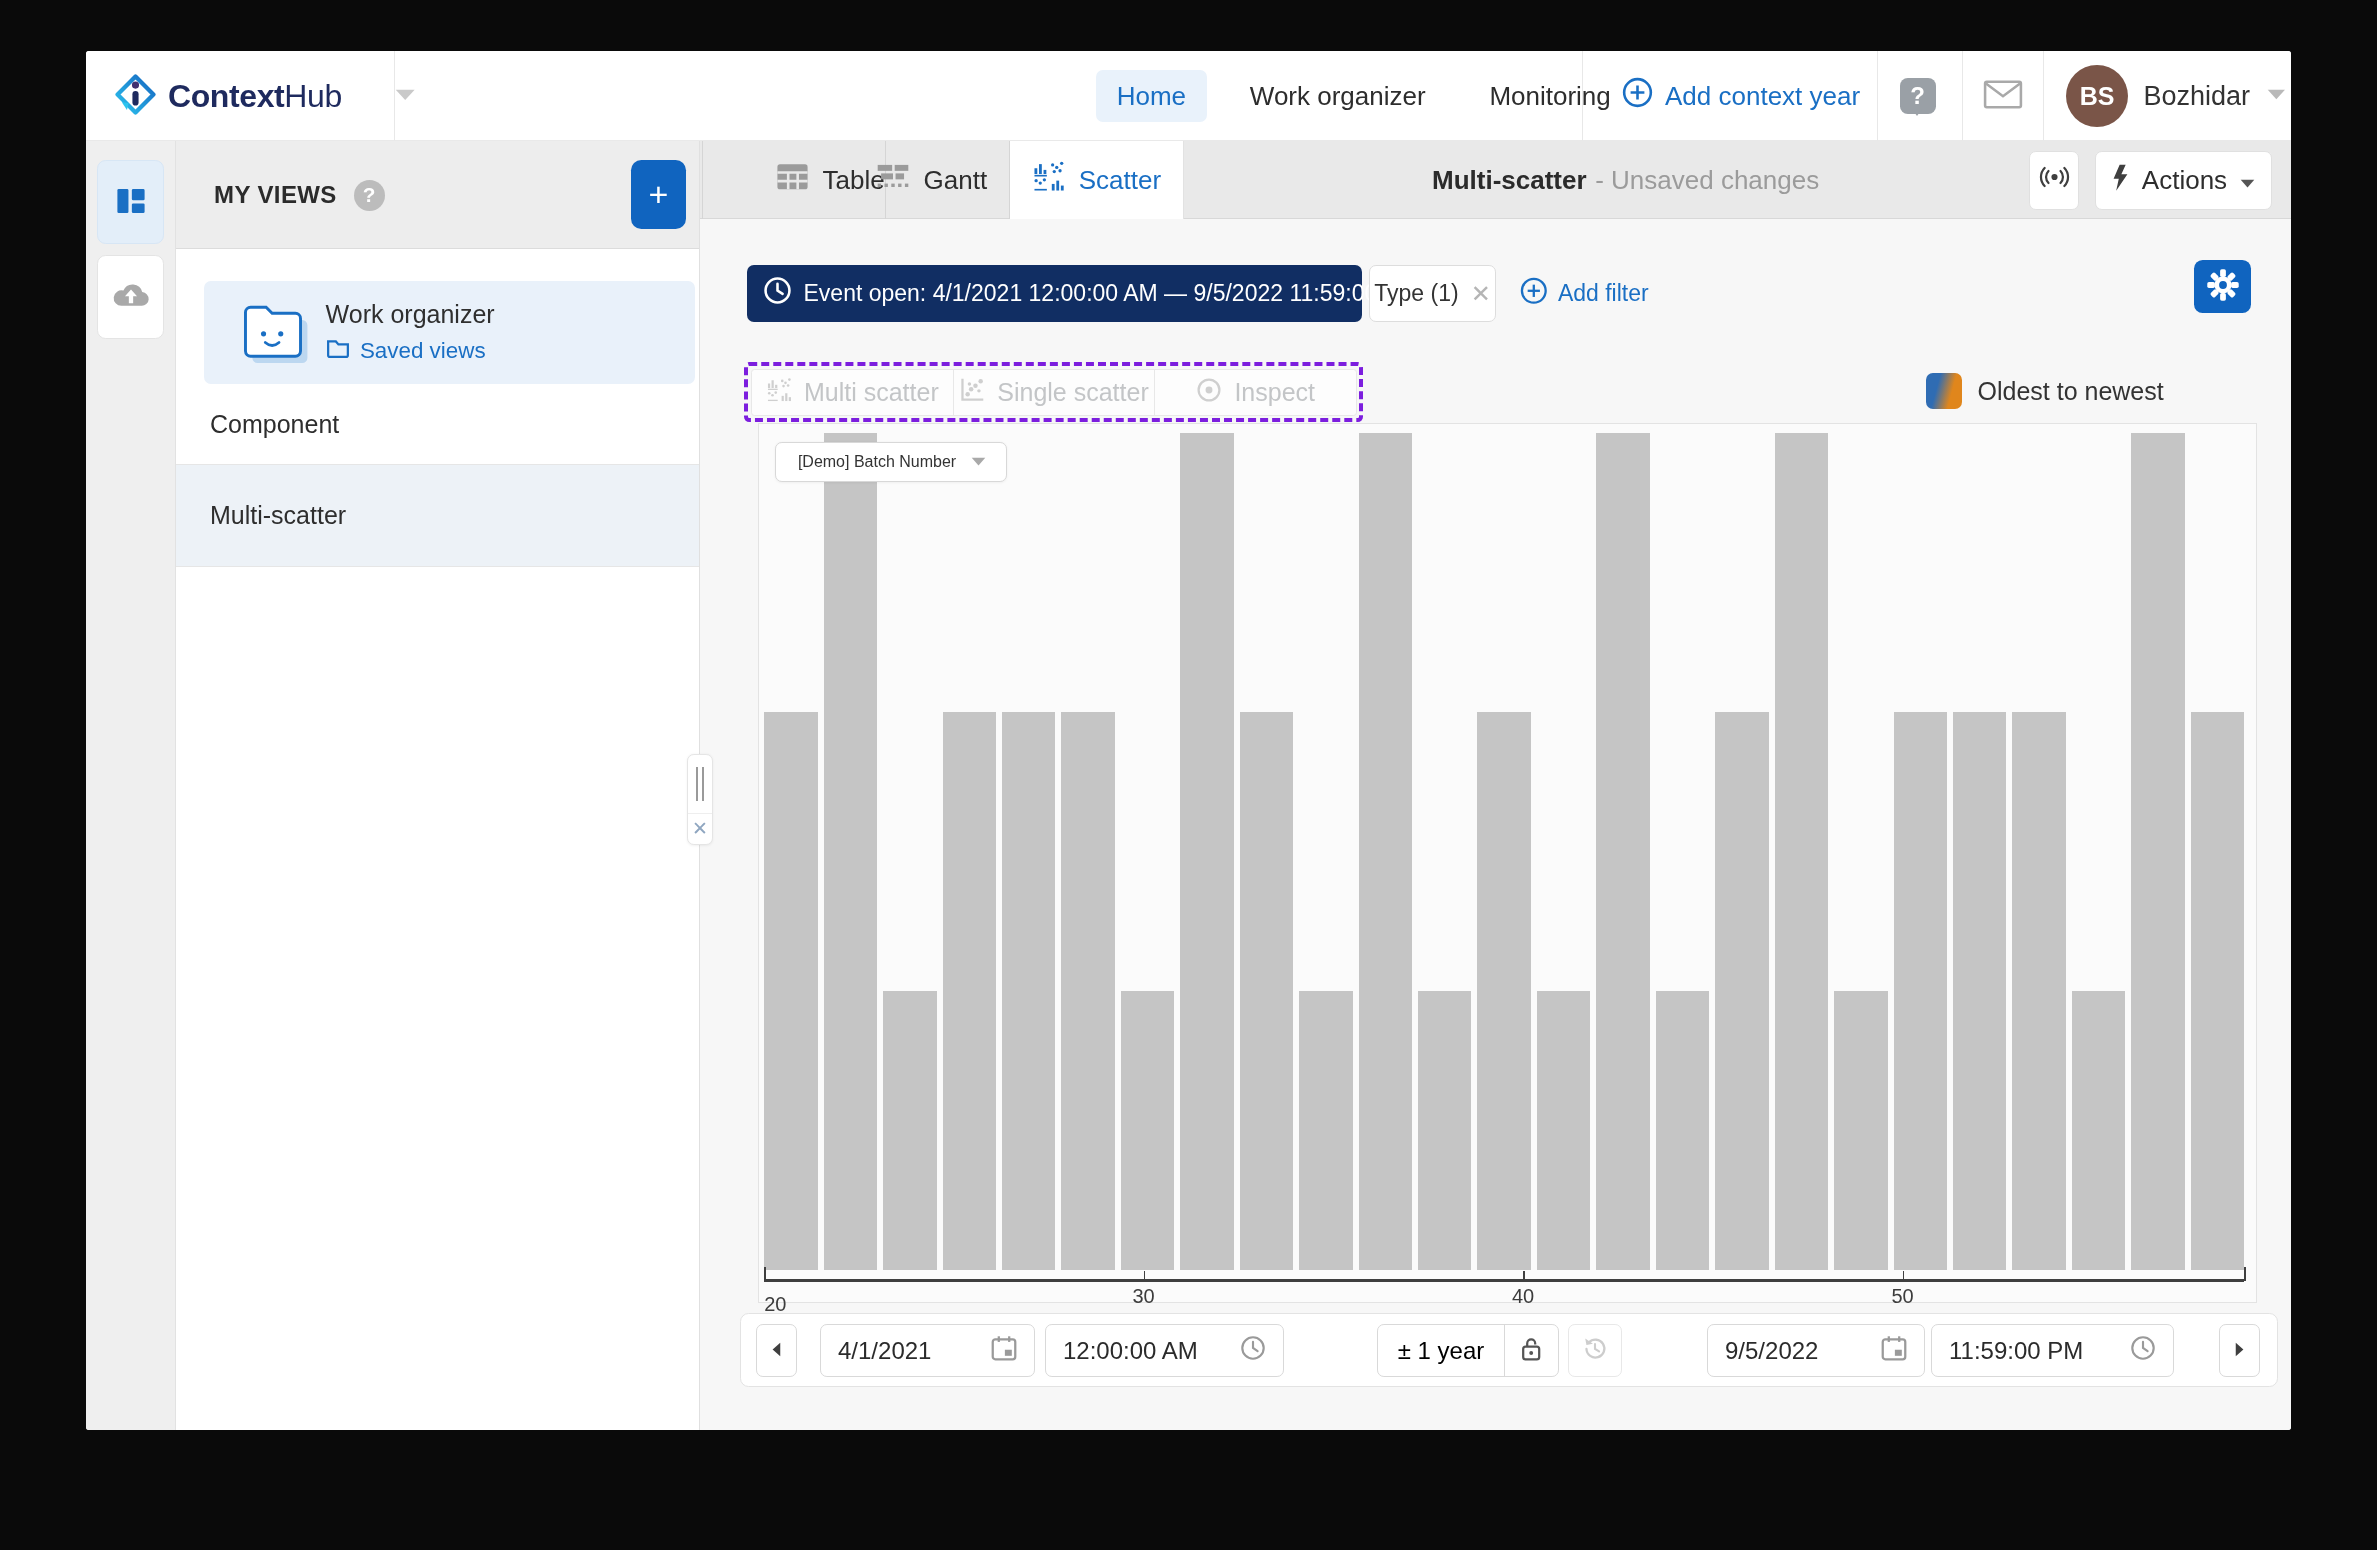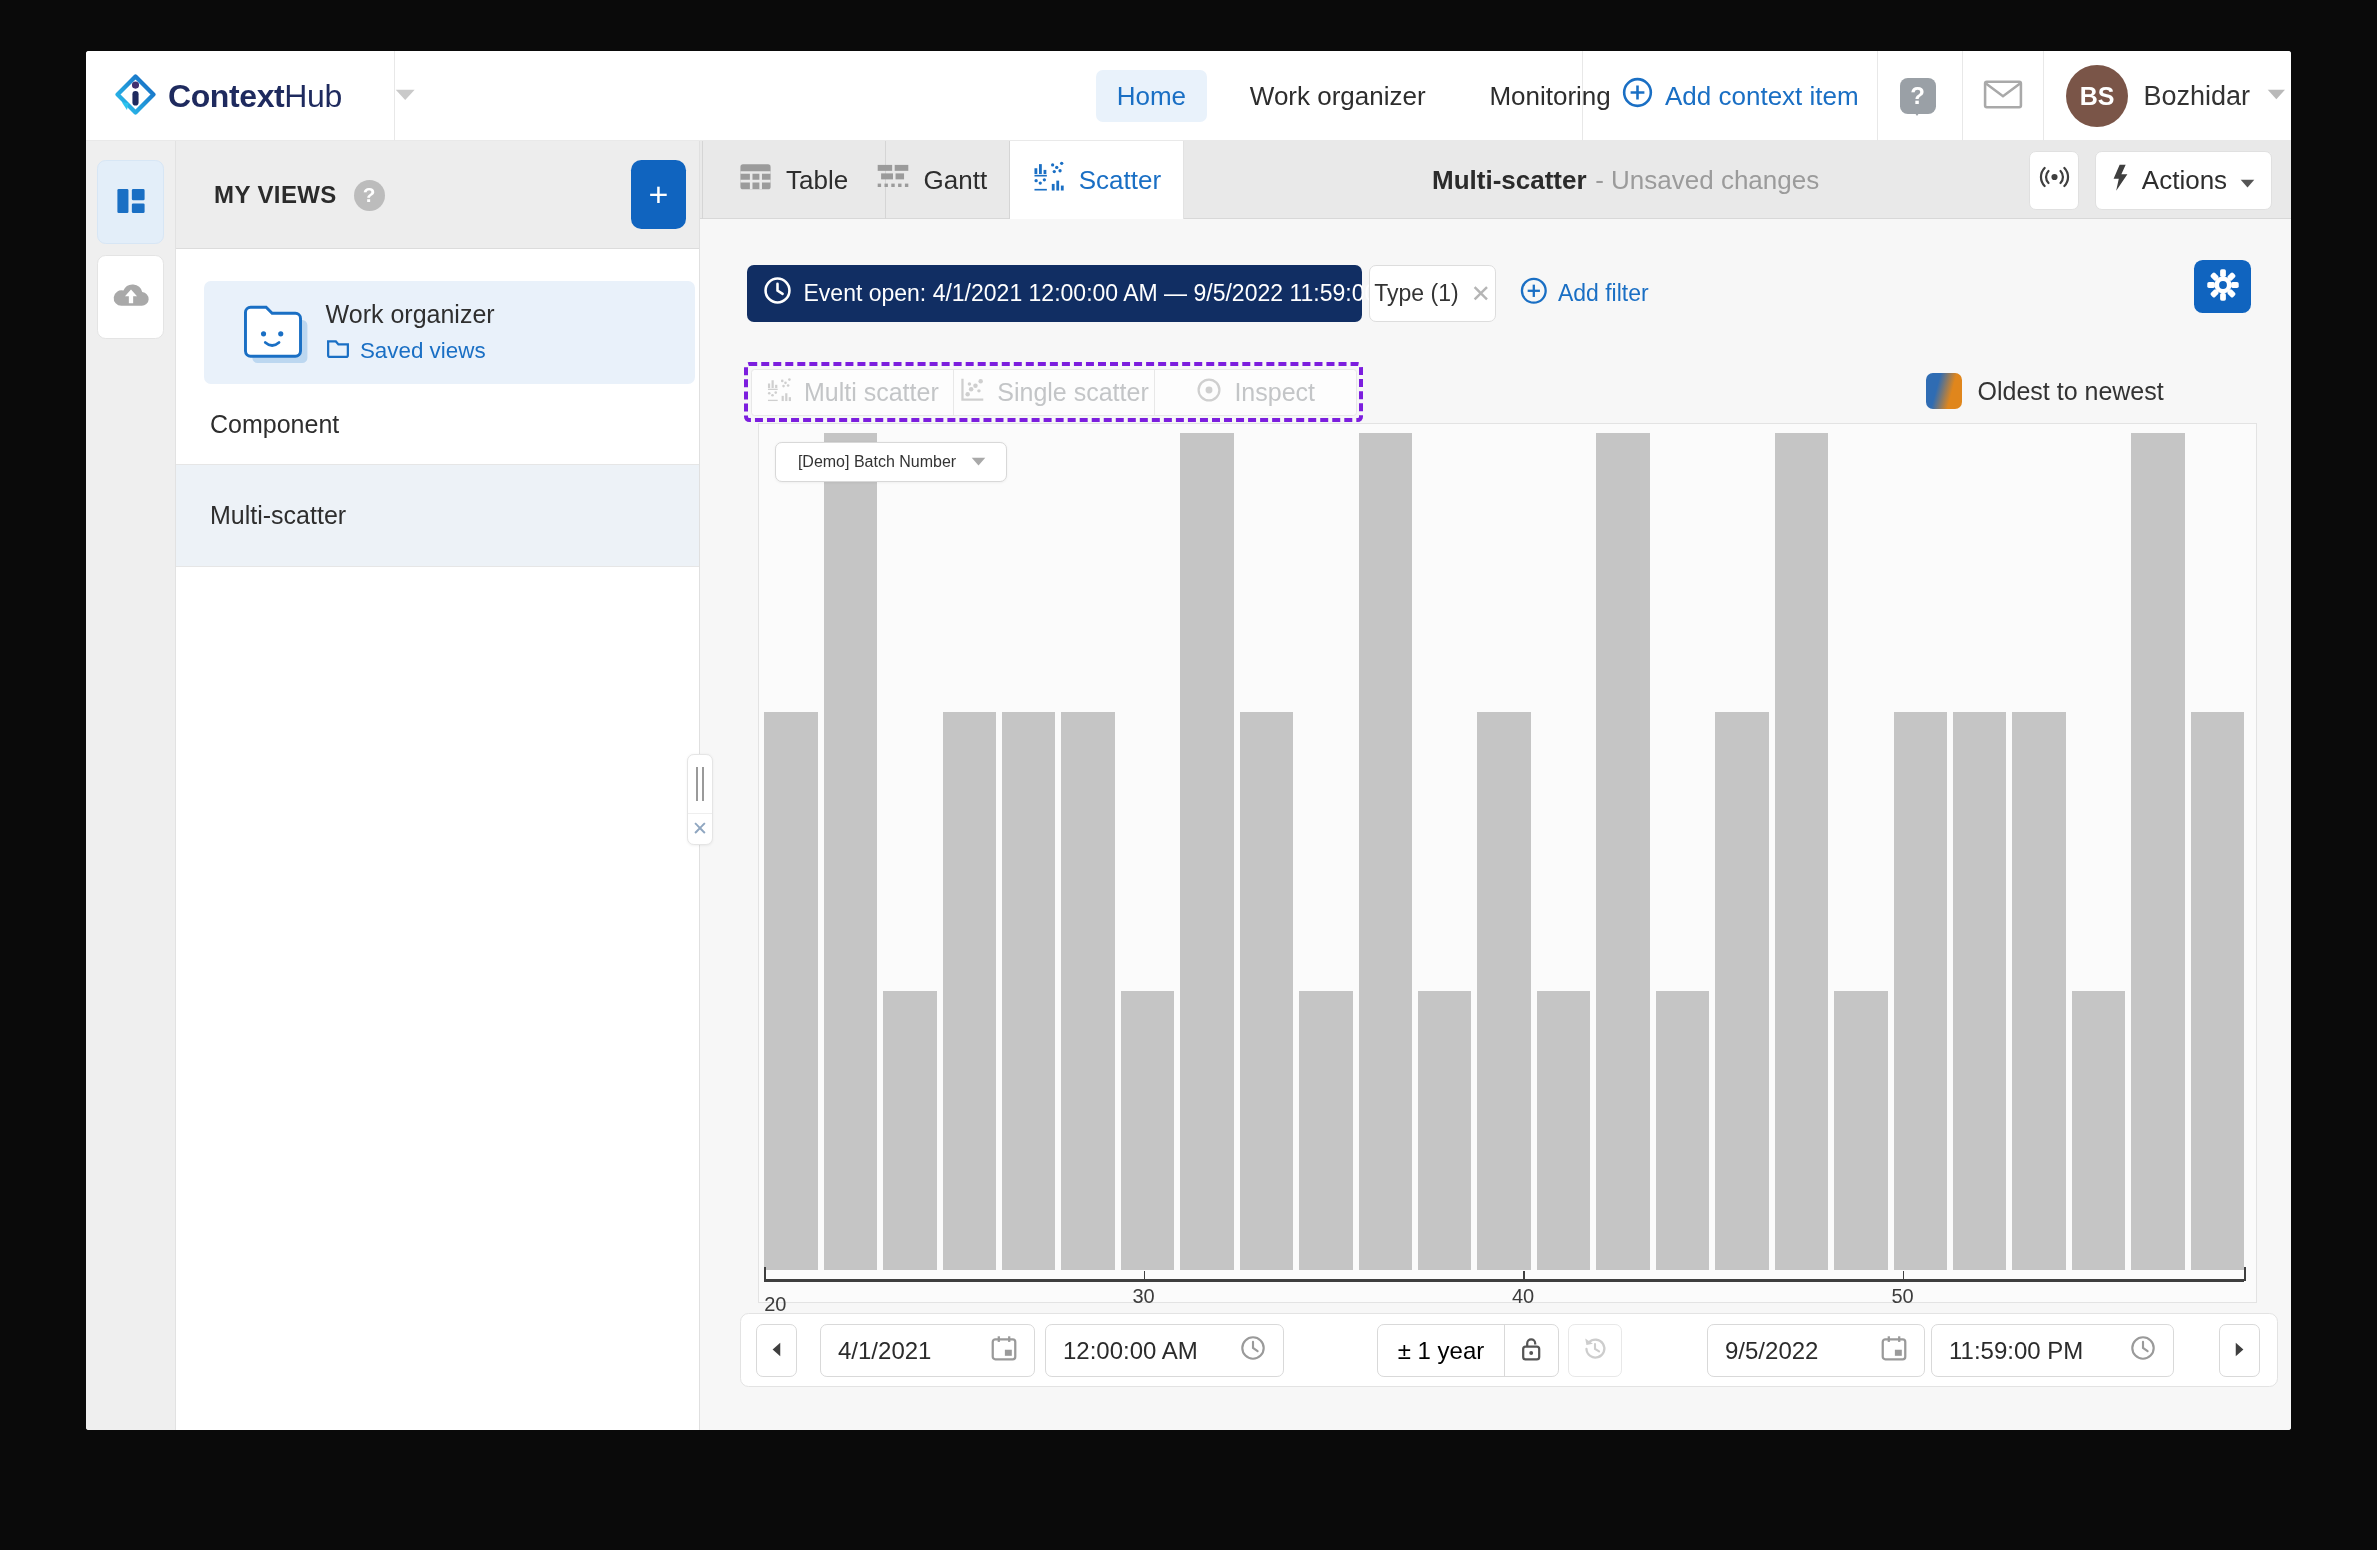--- a/index.html
+++ b/index.html
@@ -45,21 +45,21 @@
   
   .split-handle { position:absolute; left:601px; top:613px; width:26px; height:91px; background:#fff; border:0.9px solid #e5e5e5; border-radius:6.9px; box-shadow:0 0.9px 2.6px rgba(0,0,0,0.06); z-index:5; }
   .grip { height:59px; border-bottom:0.9px solid #eee; display:flex; align-items:center; justify-content:center; gap:4.3px; cursor:col-resize; }
   .grip i { display:block; width:1.7px; height:34px; background:#9a9a9a; }
   .split-close { height:29px; display:flex; align-items:center; justify-content:center; color:#8fa6c0; font-size:19px; cursor:pointer; }
 
   
   .main { position:absolute; left:614px; top:0; width:1591px; height:100%; background:#f7f7f7; }
   .tabsrow { position:absolute; left:0; top:0; width:100%; height:78px; background:#e9e9e9; border-bottom:0.9px solid #d8d8d8; }
   .tab { position:absolute; top:0; height:78px; display:flex; align-items:center; justify-content:center; gap:13.8px; font-size:26px; color:#2d2d2d; cursor:pointer; border-right:0.9px solid #d5d5d5; }
-  .tab.t0 { left:1.7px; width:184px; border-left:0.9px solid #d5d5d5; }
+  .tab.t0 { left:1.7px; width:184px; border-left:0.9px solid #d5d5d5;justify-content:flex-end; }
   .tab.t1 { left:154px; width:156px; }
   .tab.t2 { left:310px; width:174px; background:#fff; color:#1a6fc4; border-right:0.9px solid #e2e2e2; }
   .view-title { position:absolute; left:732px; top:0; height:78px; display:flex; align-items:center; font-size:26px; white-space:nowrap; }
   .view-title b { color:#2b2b2b; }
   .view-title span { color:#9b9b9b; margin-left:8.6px; }
   .hdr-btn { position:absolute; top:10.3px; height:59px; background:#fff; border:0.9px solid #e0e0e0; border-radius:6.9px; display:flex; align-items:center; justify-content:center; gap:12px; cursor:pointer; font-size:26px; color:#2e2e2e; }
   .hdr-btn.broadcast { left:1329px; width:50px; }
   .hdr-btn.actions { left:1395px; width:177px; }
 
   
@@ -139,21 +139,21 @@
     <div class="vdiv" style="left:1496px"></div>
 
     <div class="add-context">
       <span>
         <svg width="31" height="31" viewBox="0 0 36 36">
             <circle cx="18" cy="18" r="15.5" fill="none" stroke="#1a6fc4" stroke-width="3"></circle>
             <line x1="18" y1="10" x2="18" y2="26" stroke="#1a6fc4" stroke-width="3"></line>
             <line x1="10" y1="18" x2="26" y2="18" stroke="#1a6fc4" stroke-width="3"></line>
           </svg>
       </span>
-      <span>Add context item</span>
+      <span>Add context year</span>
     </div>
     <div class="vdiv" style="left:1791px"></div>
 
     <div class="icon-btn-plain" style="left:1797px">
       <span class="help-bubble">?</span>
     </div>
     <div class="vdiv" style="left:1876px"></div>
     <div class="icon-btn-plain" style="left:1882px">
       <span>
         <svg width="40" height="29" viewBox="0 0 46 34">

